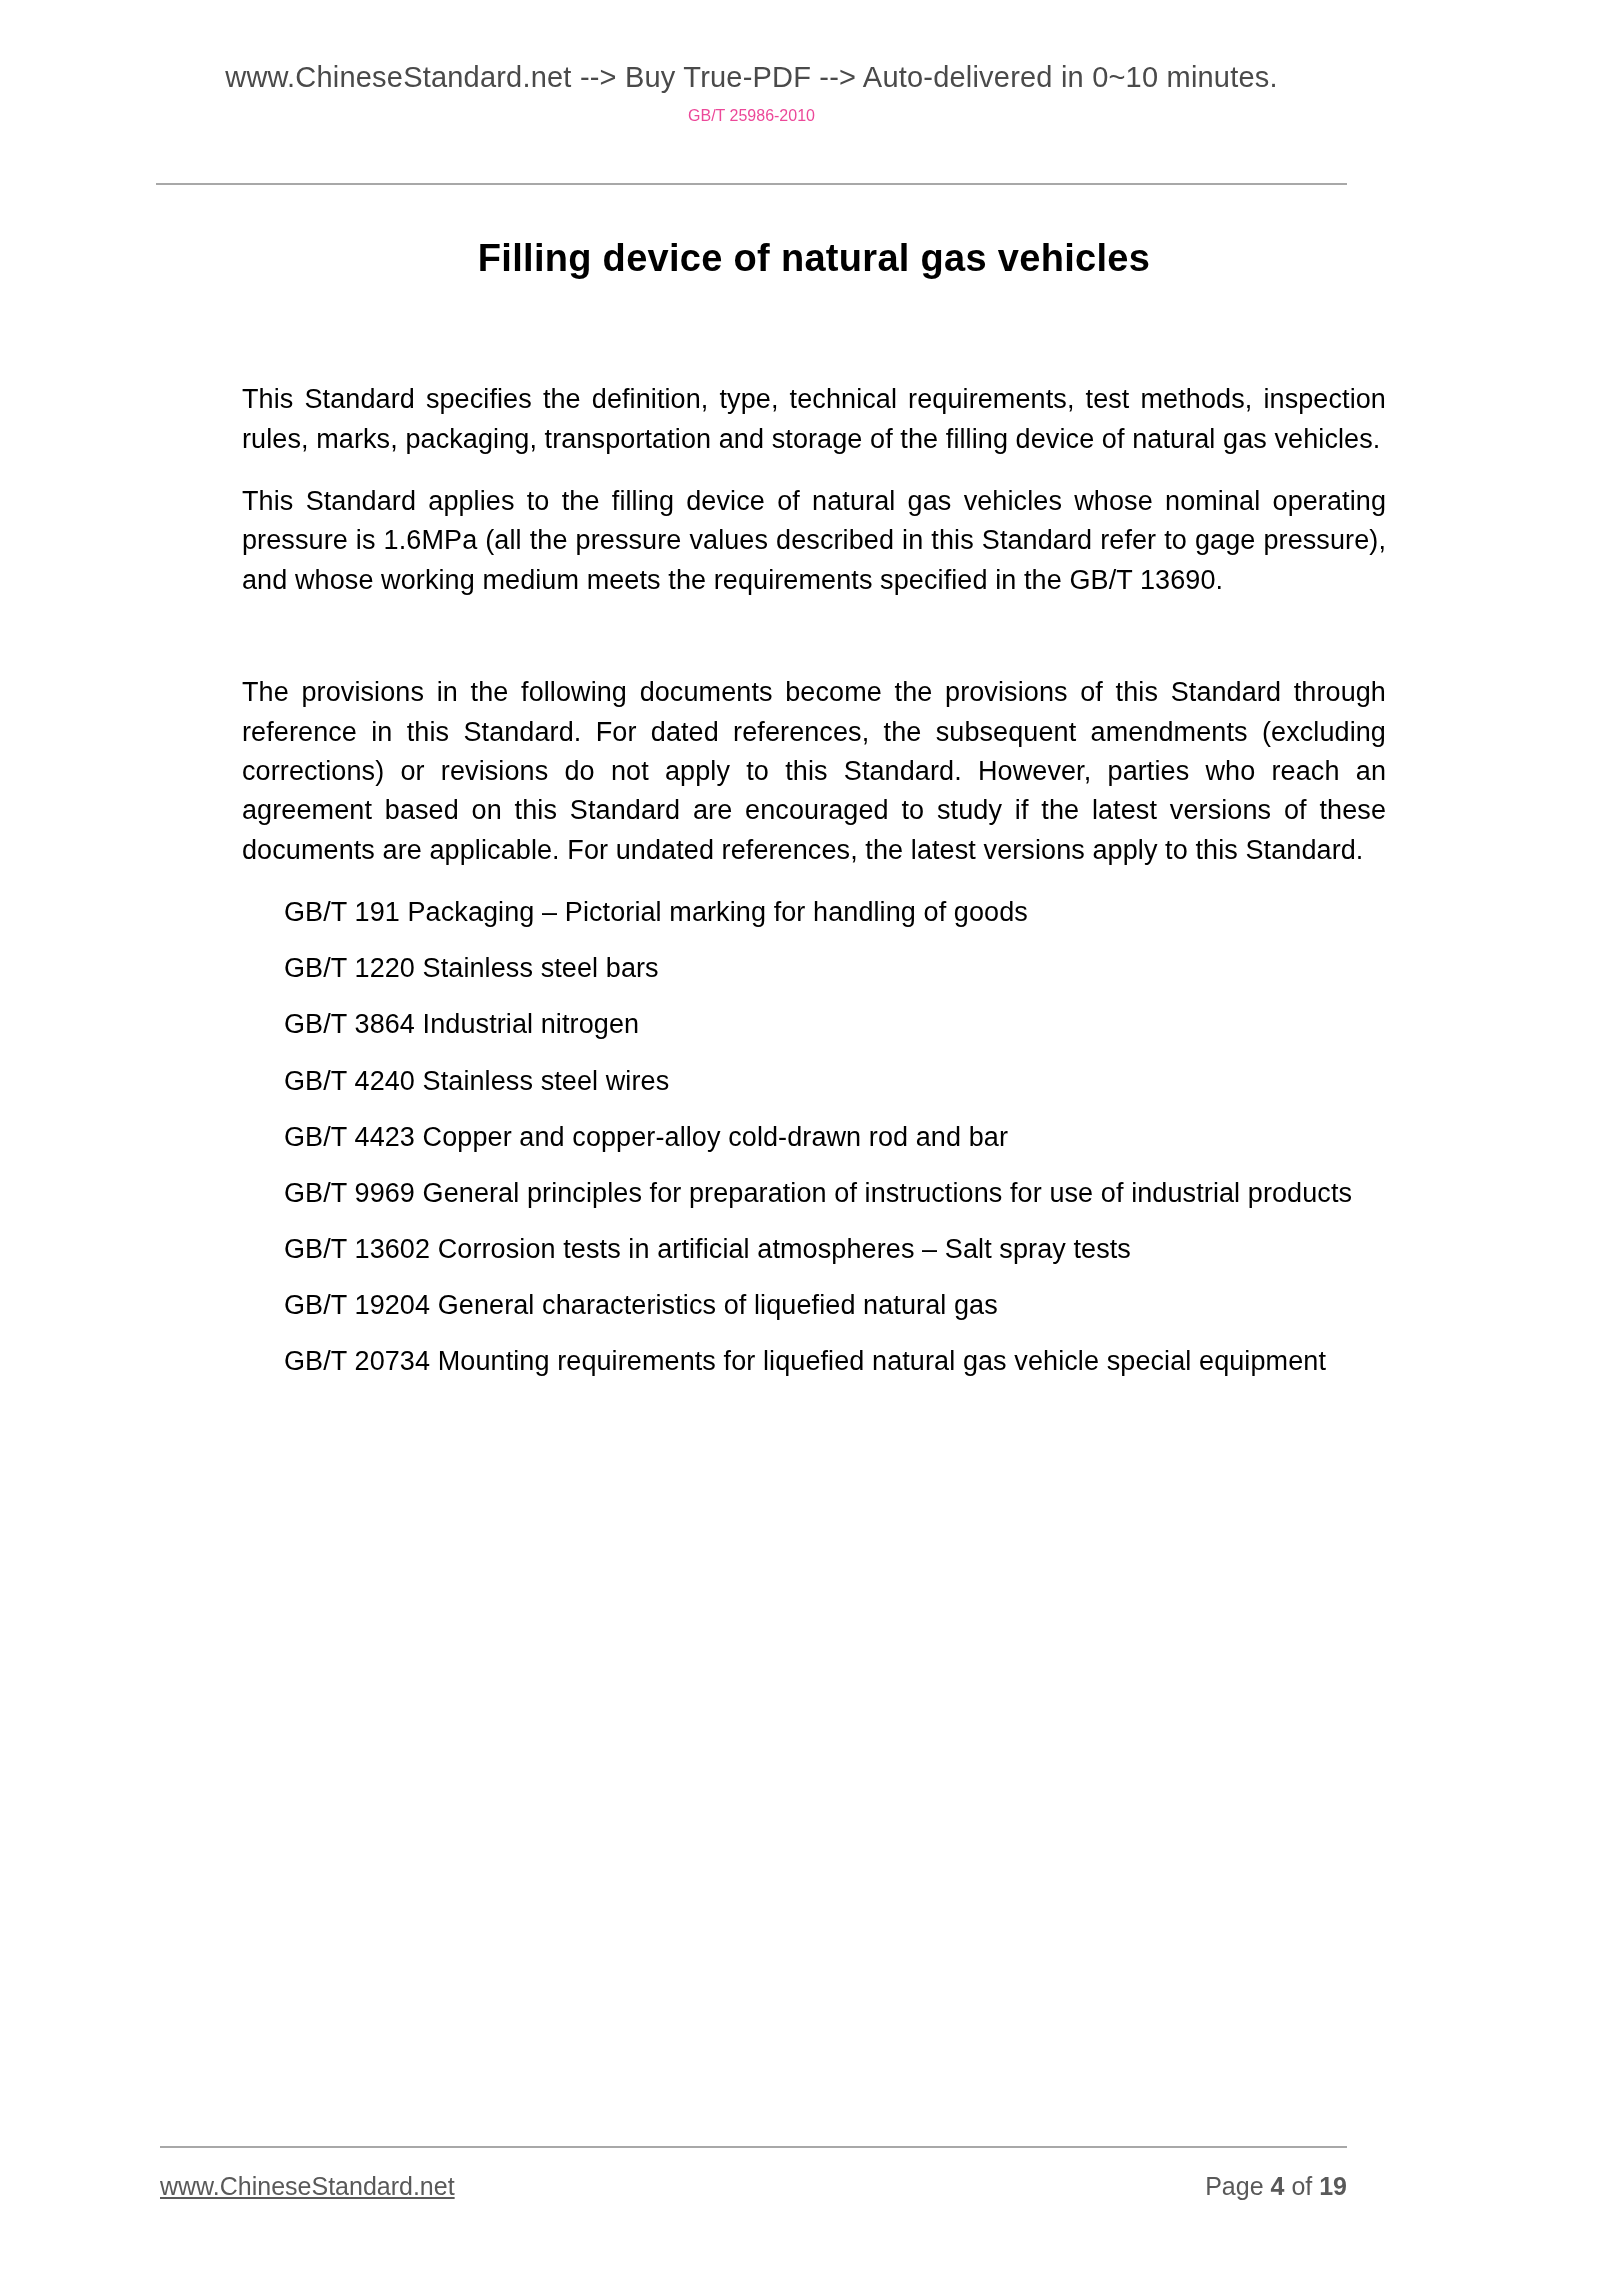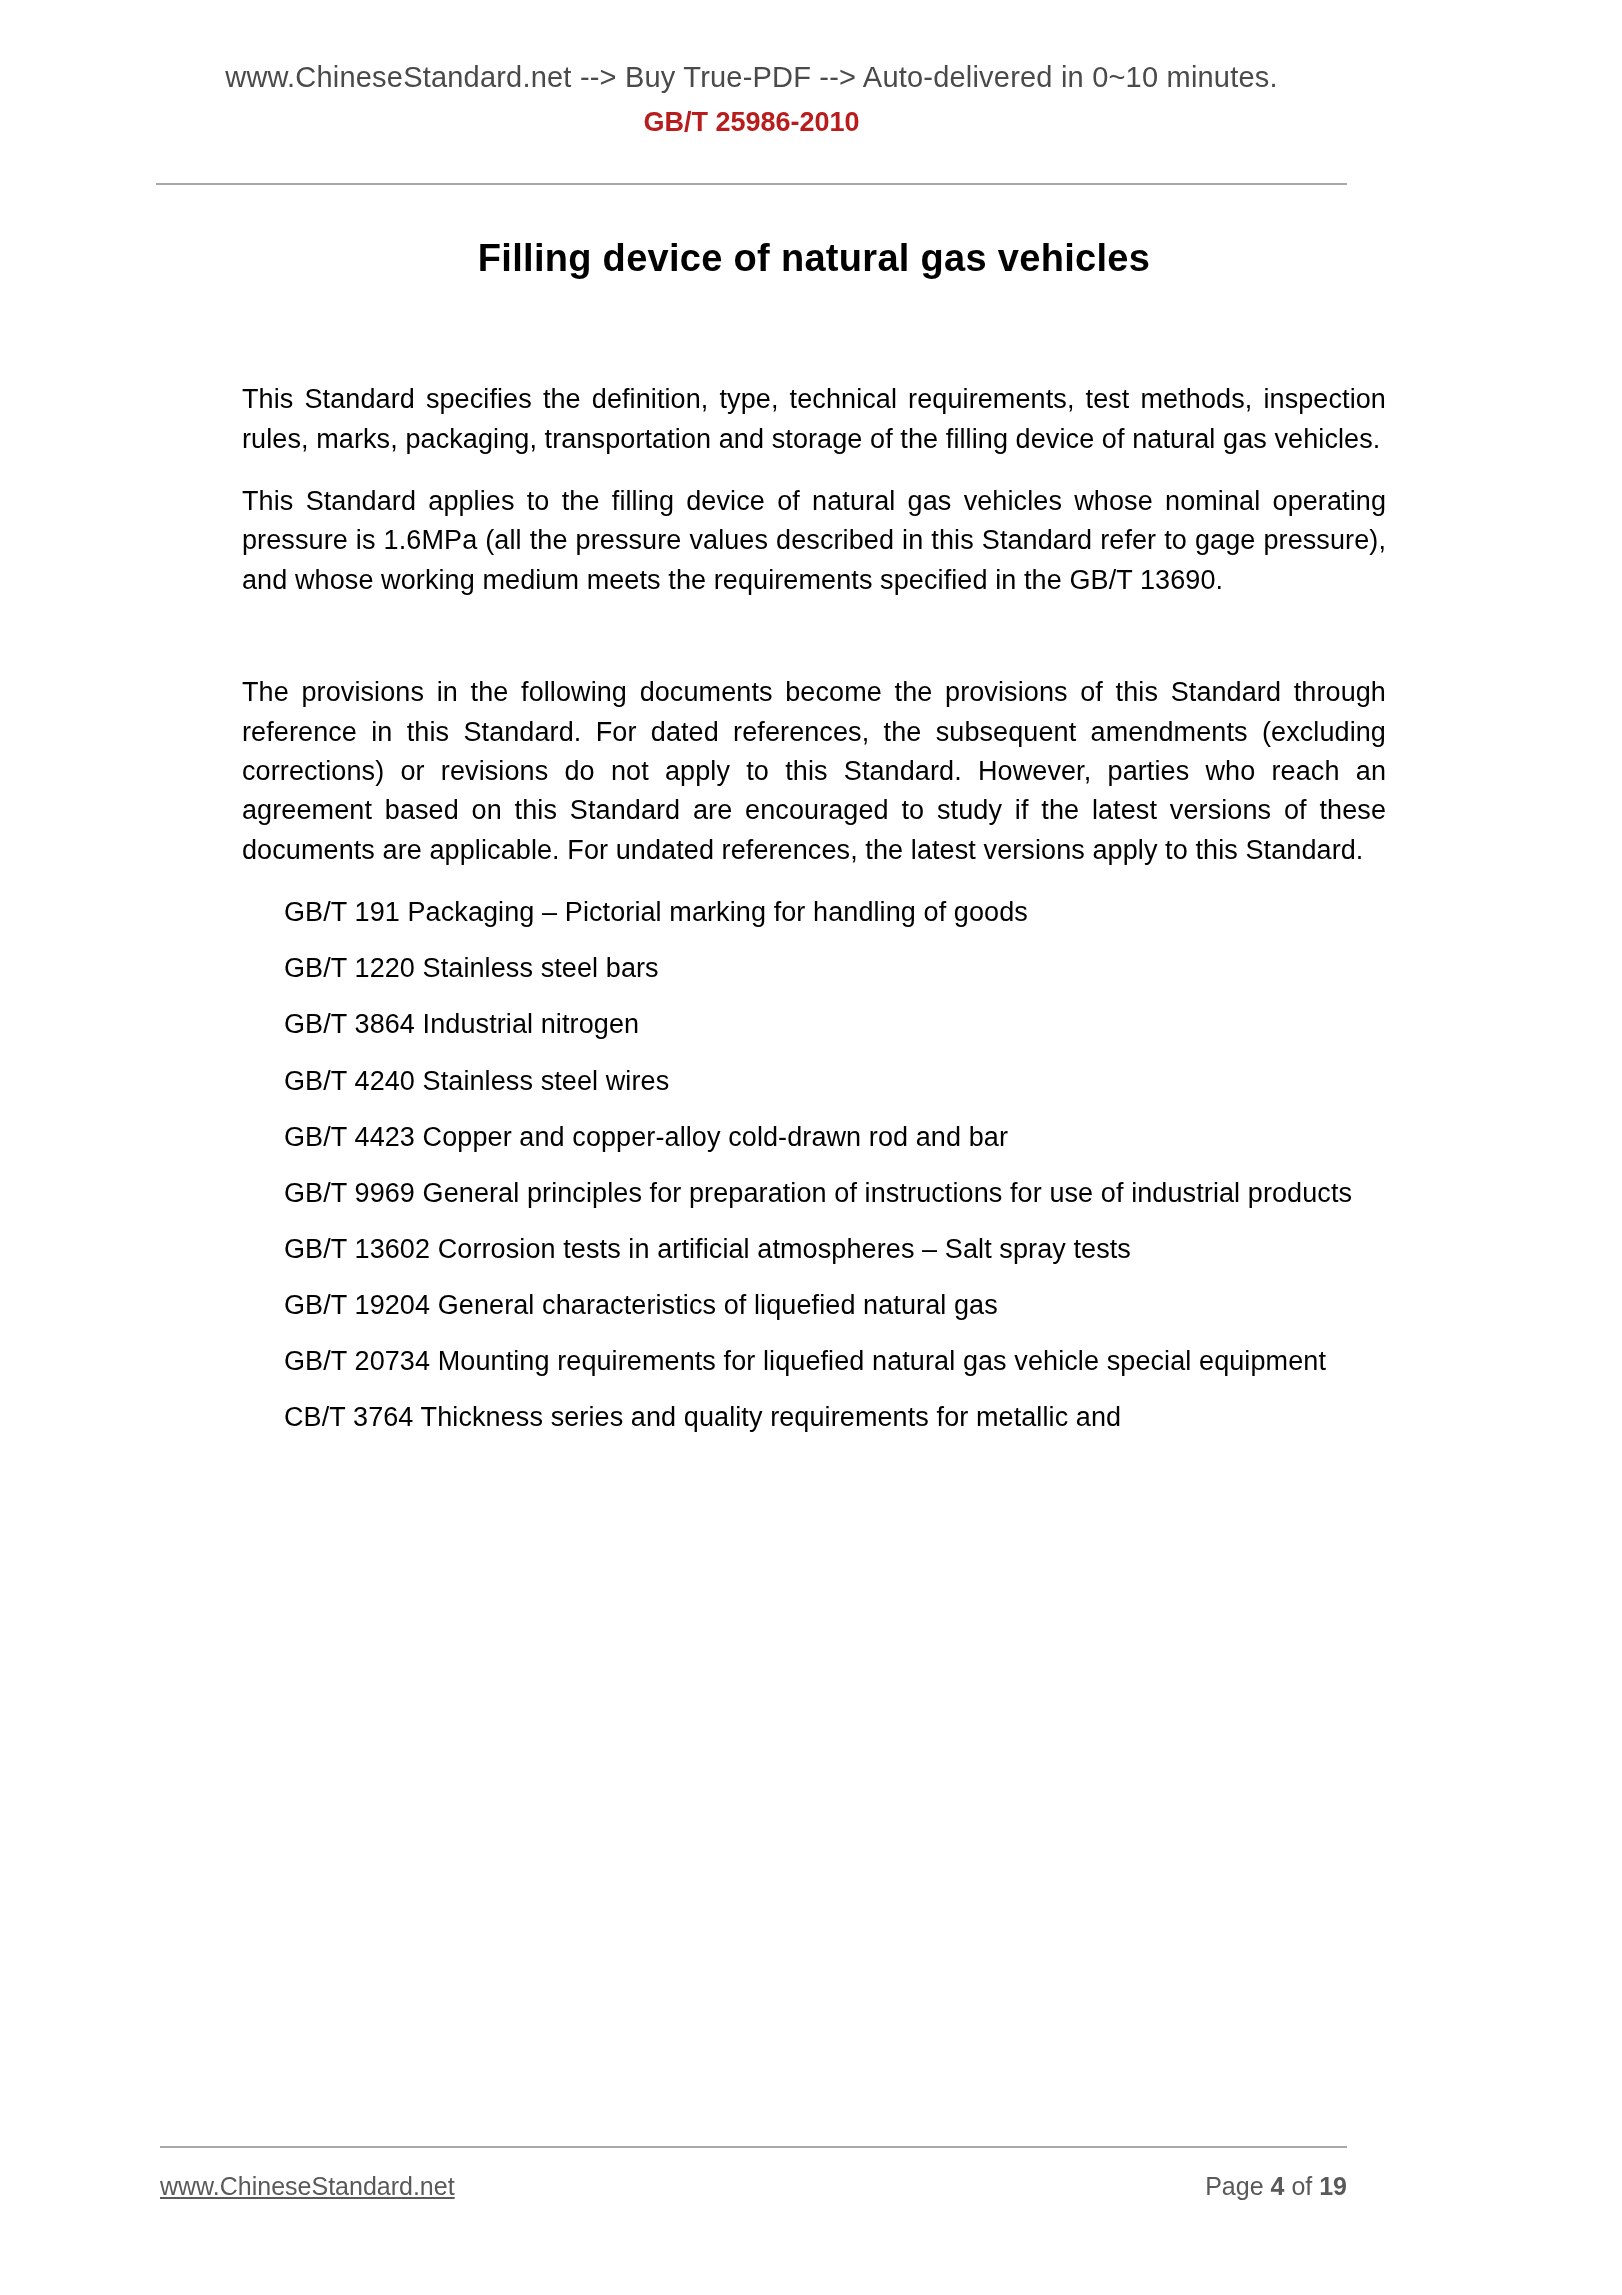--- a/index.html
+++ b/index.html
@@ -30,26 +30,25 @@
   }
   .header-line1 {
     font-size: 29px;
     color: #4a4a4a;
     text-align: center;
     letter-spacing: 0.2px;
     white-space: nowrap;
     line-height: 1.2;
   }
   .header-line2 {
-    font-size: 27px;
-    color: #b91c1c;
+    font-size: 16px;
+    color: #ec4899;
     text-align: center;
     margin-top: 11.7px;
     line-height: 1.2;
-    font-weight: bold;
   }
   .header-rule {
     position: absolute;
     top: 175px;
     left: 156px;
     width: 1191px;
     height: 1.7px;
     background: #a8a8a8;
   }
 
@@ -185,21 +184,20 @@
     <p class="ref-item">GB/T 4423 Copper and copper-alloy cold-drawn rod and bar</p>
     <div class="sp-list-gap"></div>
     <p class="ref-item">GB/T 9969 General principles for preparation of instructions for use of industrial products</p>
     <div class="sp-list-gap"></div>
     <p class="ref-item">GB/T 13602 Corrosion tests in artificial atmospheres – Salt spray tests</p>
     <div class="sp-list-gap"></div>
     <p class="ref-item">GB/T 19204 General characteristics of liquefied natural gas</p>
     <div class="sp-list-gap"></div>
     <p class="ref-item">GB/T 20734 Mounting requirements for liquefied natural gas vehicle special equipment</p>
     <div class="sp-list-gap"></div>
-    <p class="ref-item">CB/T 3764 Thickness series and quality requirements for metallic and</p>
 
   </div>
 
   <div class="footer-rule"></div>
   <div class="page-footer">
     <a class="footer-link" href="#">www.ChineseStandard.net</a>
     <div class="footer-pageinfo">
       <span>Page</span>
       <b>4</b>
       <span>of</span>

